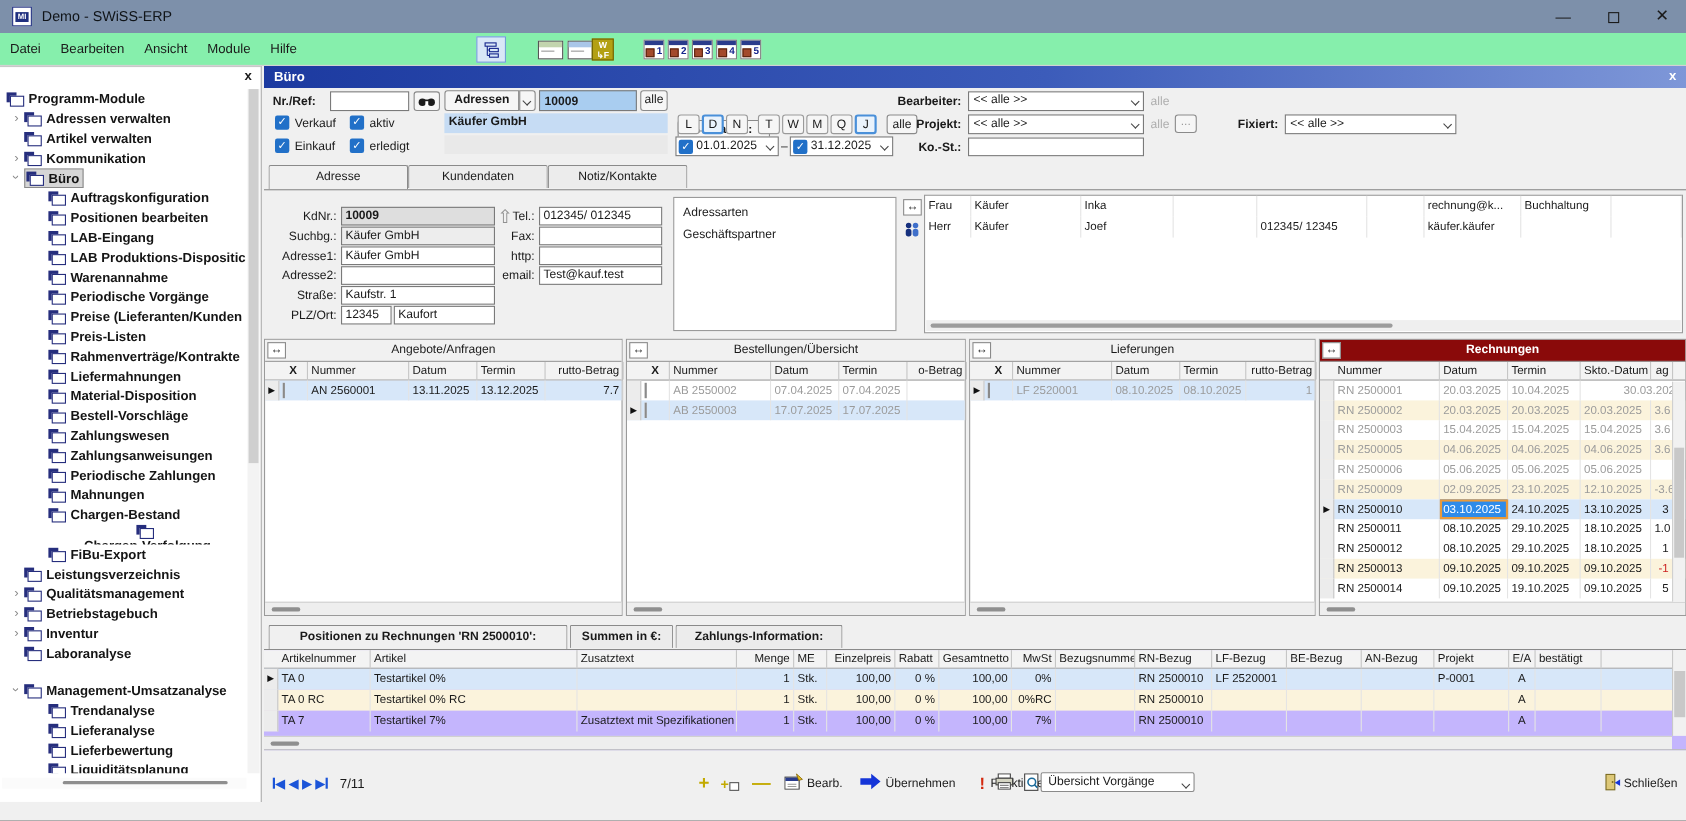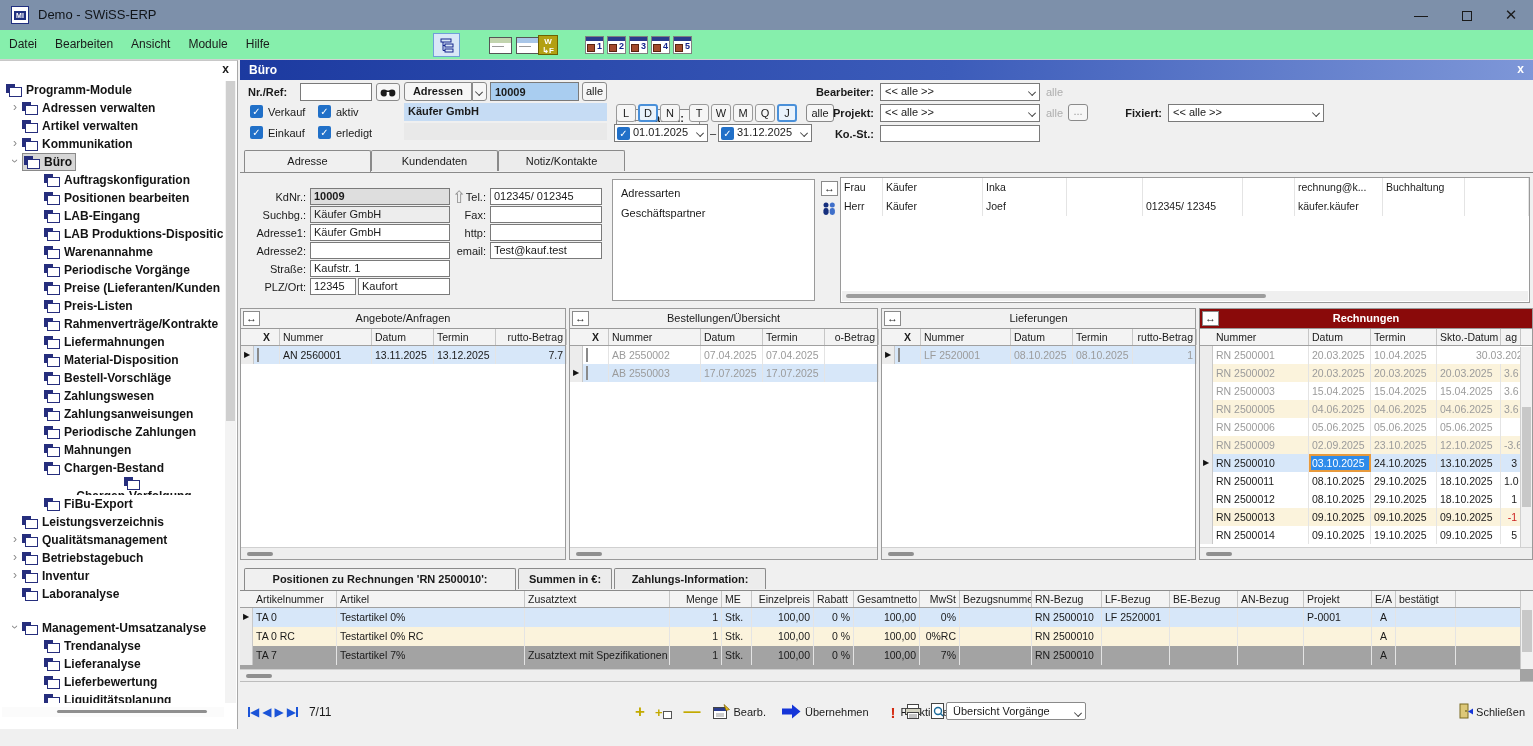--- a/index.html
+++ b/index.html
@@ -114,21 +114,21 @@
   .p-header .swapbox { position:absolute; left:2px; top:2px; }
   .p-hscroll { position:absolute; left:0; right:0; bottom:0; height:12px; background:#eeeeee; border-top:1px solid #d0d0d0; }
   .p-hthumb { position:absolute; left:6px; top:4px; width:26px; height:4px; background:#8f8f8f; border-radius:2px; }
   .p-vscroll { position:absolute; right:0; top:38px; bottom:12px; width:12px; background:#f1f1f1; border-left:1px solid #d0d0d0; }
   .p-vthumb { position:absolute; left:1px; top:60px; width:9px; height:100px; background:#c8c8c8; }
 
   
   .ptab { position:absolute; top:508px; height:22px; background:#f0f0f0; border:1px solid #8a8a8a;
           border-bottom:none; font-weight:bold; line-height:21px; padding:0 8px; border-radius:2px 2px 0 0; }
   .ptab.inactive { height:21px; background:#ececec; }
-  .ptable { position:absolute; left:0; top:530px; width:1293px; height:92px; background:#a3a3a3;
+  .ptable { position:absolute; left:0; top:530px; width:1293px; height:92px; background:#c4b5fd;
             border-top:1px solid #8a8a8a; border-bottom:1px solid #bdbdbd; }
   .ptable .trow { height:19px; }
   .pt-hscroll { position:absolute; left:0; right:13px; bottom:0; height:12px; background:#eeeeee; border-top:1px solid #d0d0d0; }
   .pt-vscroll { position:absolute; right:0; top:0; bottom:12px; width:13px; background:#f1f1f1; border-left:1px solid #c8c8c8; }
   .pt-vthumb { position:absolute; left:1px; top:19px; width:10px; height:42px; background:#c8c8c8; }
 
   
   .btoolbar { position:absolute; left:0; top:636px; width:100%; height:32px; }
   .bt { position:absolute; top:0; height:32px; display:flex; align-items:center; }
   .nav { color:#1b54d8; font-size:12px; margin-right:3px; }

